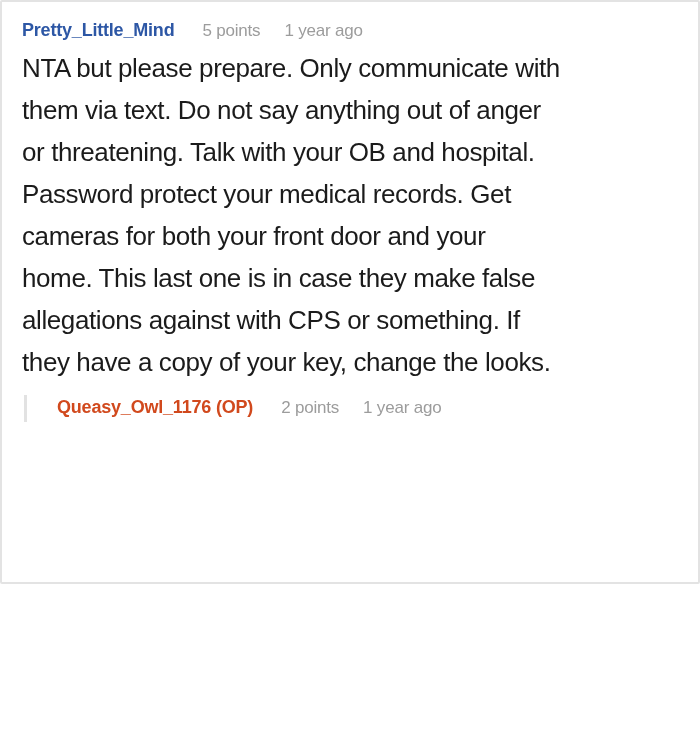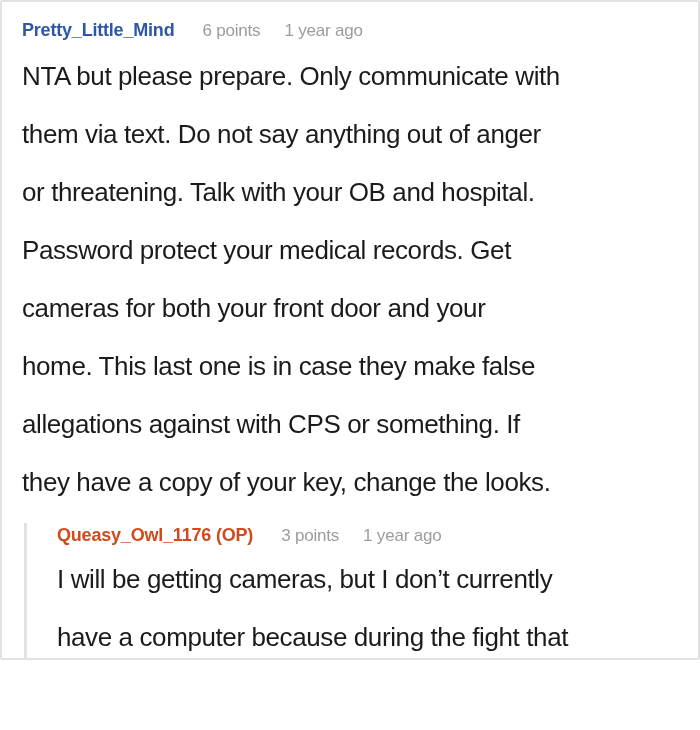--- a/index.html
+++ b/index.html
@@ -1,21 +1,21 @@
 <!DOCTYPE html>
 <html><head>
 <meta charset="utf-8">
 <style>
   * { box-sizing: border-box; }
   html, body { margin: 0; padding: 0; background: #ffffff; }
   body { font-family: "Liberation Sans", sans-serif; }
 
   .card {
     width: 700px;
-    height: 660px;
+    height: 584px;
     border: 2px solid #e3e3e3;
     border-radius: 2px;
     background: #ffffff;
     padding: 16px 20px 0 20px;
     overflow: hidden;
   }
 
   .comment-header {
     display: flex;
     align-items: baseline;
@@ -34,21 +34,21 @@
   .meta {
     color: #9c9c9c;
     font-size: 17px;
     margin-right: 24px;
     letter-spacing: -0.2px;
   }
 
   .comment-body p {
     margin: 0;
     font-size: 26px;
-    line-height: 58px;
+    line-height: 42px;
     color: #1b1b1b;
     letter-spacing: -0.4px;
     white-space: pre;
   }
   .comment-body p + p { margin-top: 42px; }
 
   .reply {
     display: flex;
     margin-top: 12px;
   }
@@ -65,45 +65,39 @@
   .reply .comment-header { margin-bottom: 4px; }
 </style>
 </head>
 <body>
 
 <div class="card">
 
   <div>
     <div class="comment-header">
       <a href="#" class="username top">Pretty_Little_Mind</a>
-      <span class="meta">6 points</span>
+      <span class="meta">5 points</span>
       <span class="meta">1 year ago</span>
     </div>
     <div class="comment-body">
       <p>NTA but please prepare. Only communicate with
 them via text. Do not say anything out of anger
 or threatening. Talk with your OB and hospital.
 Password protect your medical records. Get
 cameras for both your front door and your
 home. This last one is in case they make false
 allegations against with CPS or something. If
 they have a copy of your key, change the looks.</p>
     </div>
   </div>
 
   <div class="reply">
     <div class="thread-line"></div>
     <div class="reply-content">
       <div class="comment-header">
         <a href="#" class="username op">Queasy_Owl_1176 (OP)</a>
-        <span class="meta">3 points</span>
+        <span class="meta">2 points</span>
         <span class="meta">1 year ago</span>
-      </div>
-      <div class="comment-body">
-        <p>I will be getting cameras, but I don’t currently
-have a computer because during the fight that
-caused me to move out they broke it, but when I
-get the money that is the first thing I will do.</p>
       </div>
     </div>
   </div>
 
 </div>
 
 </body></html>

